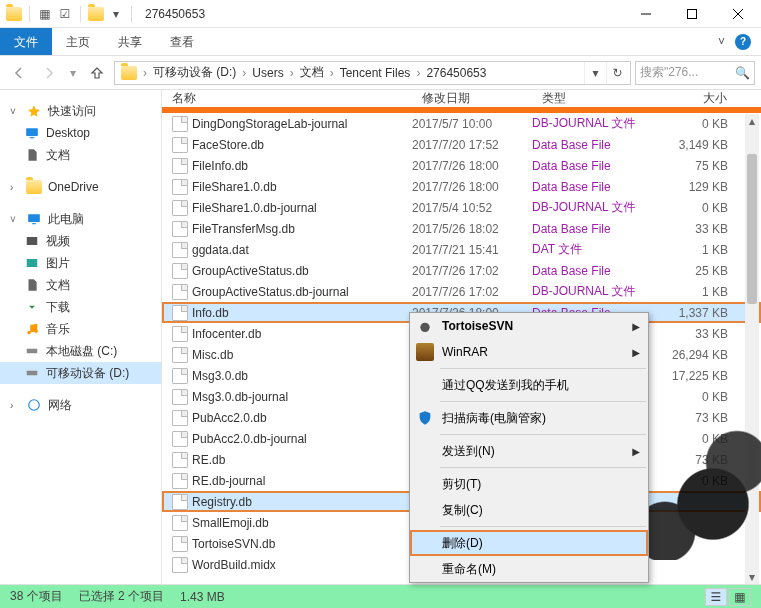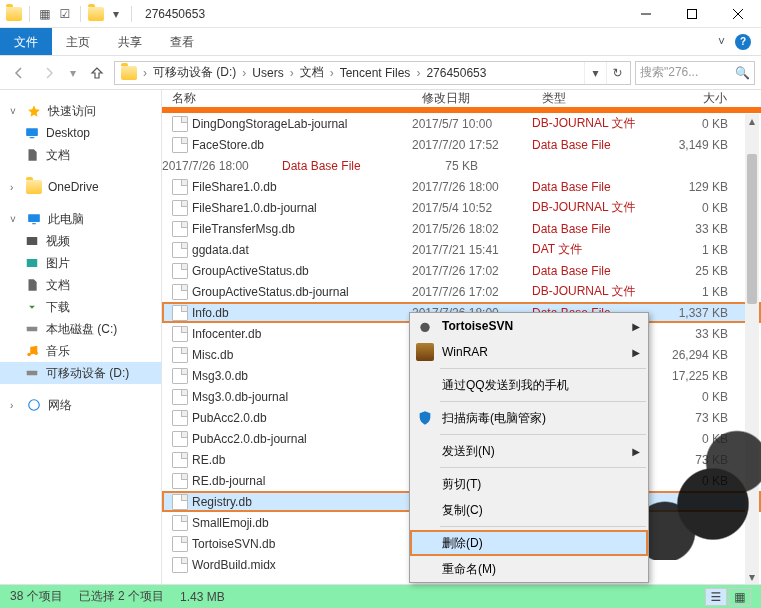--- a/index.html
+++ b/index.html
@@ -71,21 +71,21 @@
 .col-date{width:120px;}
 .col-type{width:124px;}
 .col-size{width:82px; text-align:right; padding-right:10px;}
 .rows { overflow-y:auto; height:100%; position:relative;}
 .row { display:flex; align-items:center; height:21px; color:#333;}
 .row.sel { background:#cde8ff;}
 .row.highlight { outline:2px solid #e8833a; outline-offset:-2px;}
 .row .cell { overflow:hidden; text-overflow:ellipsis; white-space:nowrap;}
 .cell.name{width:250px; display:flex; align-items:center; gap:4px; padding-left:10px;}
 .cell.date{width:120px; color:#666;}
-.cell.type{width:124px; color:#b91c1c;}
+.cell.type{width:124px; color:#a21caf;}
 .cell.size{width:82px; color:#666; text-align:right; padding-right:10px;}
 .file-ico { width:16px; height:16px; position:relative; }
 .file-ico.page { background:#fff; border:1px solid #bbb; border-radius:1px;}
 .file-ico.page::after{content:"";position:absolute;top:0;right:0;width:5px;height:5px;background:#eee;border-left:1px solid #bbb;border-bottom:1px solid #bbb;}
 .scrollbar { position:absolute; right:2px; top:24px; bottom:0; width:14px; background:#f0f0f0;}
 .scrollbar .thumb{ position:absolute; left:2px; right:2px; top:40px; height:150px; background:#c1c1c1; border-radius:2px;}
 .scrollbar .arr{position:absolute;left:0;right:0;height:14px;display:flex;align-items:center;justify-content:center;color:#666;}
 .scrollbar .arr.up{top:0;} .scrollbar .arr.dn{bottom:0;}
 
 
@@ -270,36 +270,36 @@
         </li>
       <li>
           <span class="ico dl">
             <svg width="14" height="14" viewBox="0 0 24 24">
               <path d="M12 3v12m-5-5l5 5 5-5M4 20h16"></path>
             </svg>
           </span>
           <span>下载</span>
         </li>
       <li>
-          <span class="ico disk">
-            <svg width="14" height="14" viewBox="0 0 24 24">
-              <rect x="3" y="8" width="18" height="8" rx="1"></rect>
-            </svg>
-          </span>
-          <span>本地磁盘 (C:)</span>
-        </li>
-      <li>
           <span class="ico music">
             <svg width="14" height="14" viewBox="0 0 24 24">
               <path d="M9 18V5l12-2v13"></path>
               <circle cx="7" cy="18" r="3"></circle>
               <circle cx="19" cy="16" r="3"></circle>
             </svg>
           </span>
           <span>音乐</span>
+        </li>
+      <li>
+          <span class="ico disk">
+            <svg width="14" height="14" viewBox="0 0 24 24">
+              <rect x="3" y="8" width="18" height="8" rx="1"></rect>
+            </svg>
+          </span>
+          <span>本地磁盘 (C:)</span>
         </li>
       <li class="sel">
           <span class="ico disk">
             <svg width="14" height="14" viewBox="0 0 24 24">
               <rect x="3" y="8" width="18" height="8" rx="1"></rect>
             </svg>
           </span>
           <span>可移动设备 (D:)</span>
         </li>
       <li class="gap"></li>
@@ -335,20 +335,24 @@
         <div class="row">
           <div class="cell name">
             <span class="file-ico page"></span>
             <span>FaceStore.db</span>
           </div>
           <div class="cell date">2017/7/20 17:52</div>
           <div class="cell type">Data Base File</div>
           <div class="cell size">3,149 KB</div>
         </div>
         <div class="row">
+          <div class="cell name">
+            <span class="file-ico page"></span>
+            <span>FileInfo.db</span>
+          </div>
           <div class="cell date">2017/7/26 18:00</div>
           <div class="cell type">Data Base File</div>
           <div class="cell size">75 KB</div>
         </div>
         <div class="row">
           <div class="cell name">
             <span class="file-ico page"></span>
             <span>FileShare1.0.db</span>
           </div>
           <div class="cell date">2017/7/26 18:00</div>

